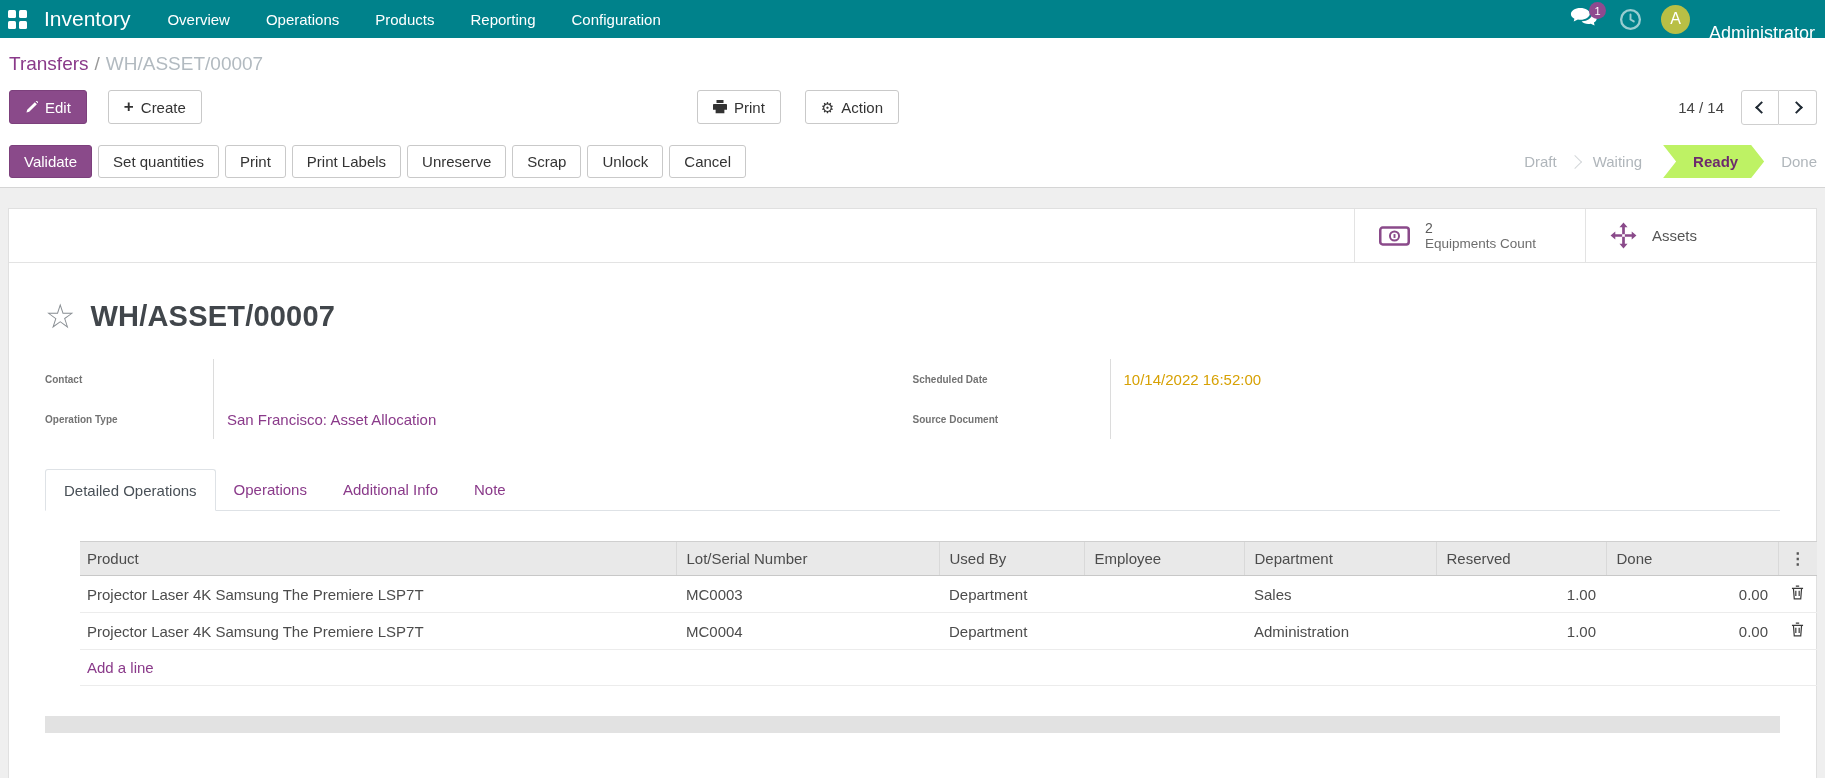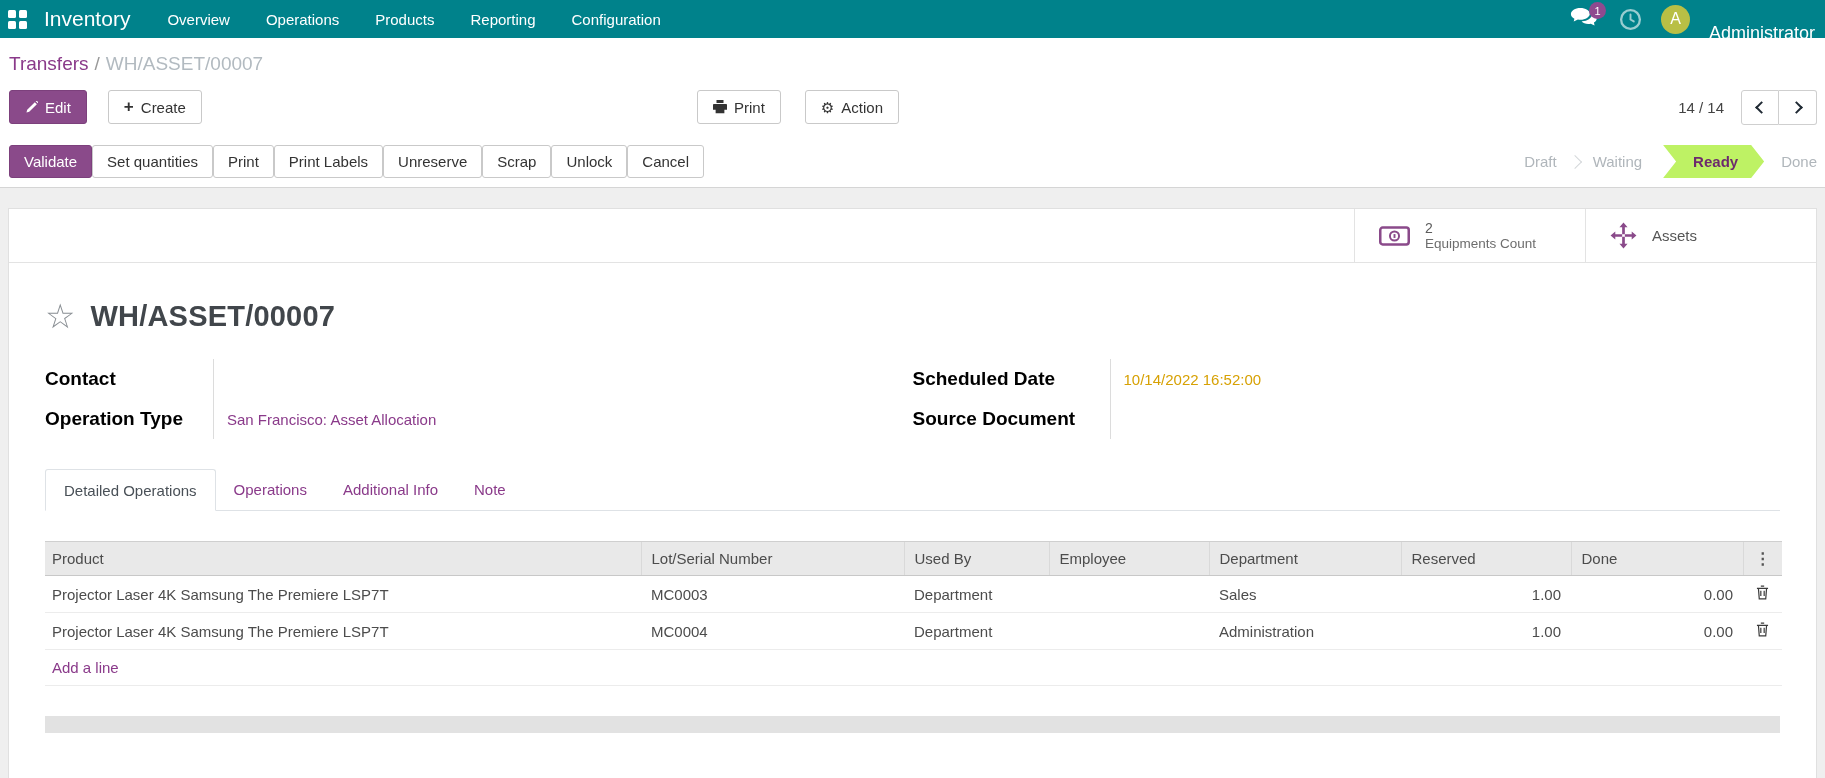--- a/index.html
+++ b/index.html
@@ -42,21 +42,21 @@
   .pager-btn.prev { border-radius:3px 0 0 3px; }
   .pager-btn.next { border-radius:0 3px 3px 0; border-left:none; }
   .chev { width:9px; height:9px; border-left:2.5px solid #1f2933; border-bottom:2.5px solid #1f2933; display:inline-block; }
   .chev.left  { transform:rotate(45deg); margin-left:3px; }
   .chev.right { transform:rotate(-135deg); margin-right:3px; }
 
   
   .statusbar { display:flex; align-items:center; padding:9px 0 9px 9px;
     border-bottom:1px solid #d5d5d5; background:#fff; }
   .statusbar .btn { height:33px; padding:0 14px; }
-  .statusbar .group { display:flex; gap:0; }
+  .statusbar .group { display:flex; gap:6px; }
   .status-steps { margin-left:auto; display:flex; align-items:center; height:33px;
     font-size:15px; color:#b0b6bb; }
   .step { padding:0 17px; display:flex; align-items:center; height:100%; cursor:pointer; white-space:nowrap; }
   .step-sep { width:10px; height:10px; border-top:1px solid #d4d7da; border-right:1px solid #d4d7da;
     transform:rotate(45deg); margin:0 -4px; }
   .step.active { background:#bef264; color:#6d2a6d; font-weight:bold;
     clip-path:polygon(0 0, calc(100% - 13px) 0, 100% 50%, calc(100% - 13px) 100%, 0 100%, 13px 50%);
     padding:0 26px 0 30px; margin-left:4px; }
   .step.last { padding-right:8px; }
 
@@ -74,34 +74,34 @@
   .sb-label { font-size:13.5px; color:#6d6d6d; white-space:nowrap; }
   .sb-single { font-size:15px; color:#555; }
 
   .title-row { margin-top:36px; display:flex; align-items:center; gap:15px; }
   .star { font-size:34px; color:#8a8f94; line-height:34px; cursor:pointer; }
   .sheet-title { font-size:29px; font-weight:bold; color:#41464b; letter-spacing:0.2px; }
 
   .field-groups { display:flex; margin-top:26px; }
   .fgroup { width:50%; }
   .frow { display:flex; height:40px; align-items:stretch; }
-  .flabel { display:flex; align-items:center; font-size:19px; font-weight:bold; color:#000000; }
+  .flabel { display:flex; align-items:center; font-size:10px; font-weight:bold; color:#737373; }
   .fgroup.left  .flabel { width:168px; }
   .fgroup.right .flabel { width:197px; }
   .fvalue { border-left:1px solid #dcdcdc; padding-left:13px; flex:1; display:flex;
     align-items:center; font-size:15px; }
   .fvalue.link { color:#8a3a8a; cursor:pointer; }
   .fvalue.datetime { color:#d7a104; }
 
   .tabs { margin-top:30px; display:flex; border-bottom:1px solid #dee2e6; height:42px; }
   .tab { padding:0 18px; line-height:41px; font-size:15px; color:#8a3a8a; cursor:pointer; white-space:nowrap; }
   .tab.active { color:#495057; background:#fff; border:1px solid #dee2e6; border-bottom:1px solid #fff;
     border-radius:3px 3px 0 0; margin-bottom:-1px; }
 
-  table.lines { margin-top:30px; width:100%; border-collapse:collapse; table-layout:fixed; font-size:15px; }
+  table.lines { margin-top:30px; width:100%; border-collapse:collapse; table-layout:fixed; font-size:15px;margin-left:35px; }
   .lines th { background:#e9e9e9; height:34px; font-weight:normal; color:#4c4c4c; text-align:left;
     padding:0 10px; border-top:1px solid #cfcfcf; border-bottom:1px solid #c8c8c8; border-left:1px solid #d9d9d9; }
   .lines th:first-child { border-left:none; padding-left:7px; }
   .lines td { height:37px; border-bottom:1px solid #ececec; color:#4c4c4c; padding:0 10px;
     white-space:nowrap; overflow:hidden; }
   .lines td:first-child { padding-left:7px; }
   .num { text-align:right; }
   .lines td.trash-cell, .lines th.opt-cell { text-align:center; padding:0 4px; }
   .opt-icon { color:#555; font-size:16px; font-weight:bold; cursor:pointer; }
   .trash-btn { cursor:pointer; display:inline-flex; }

